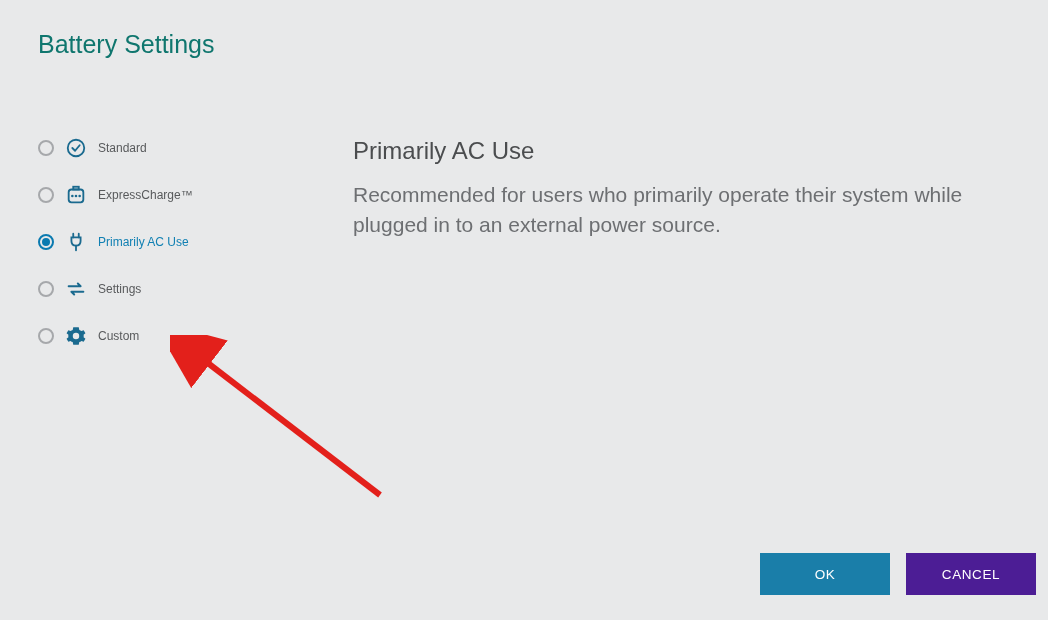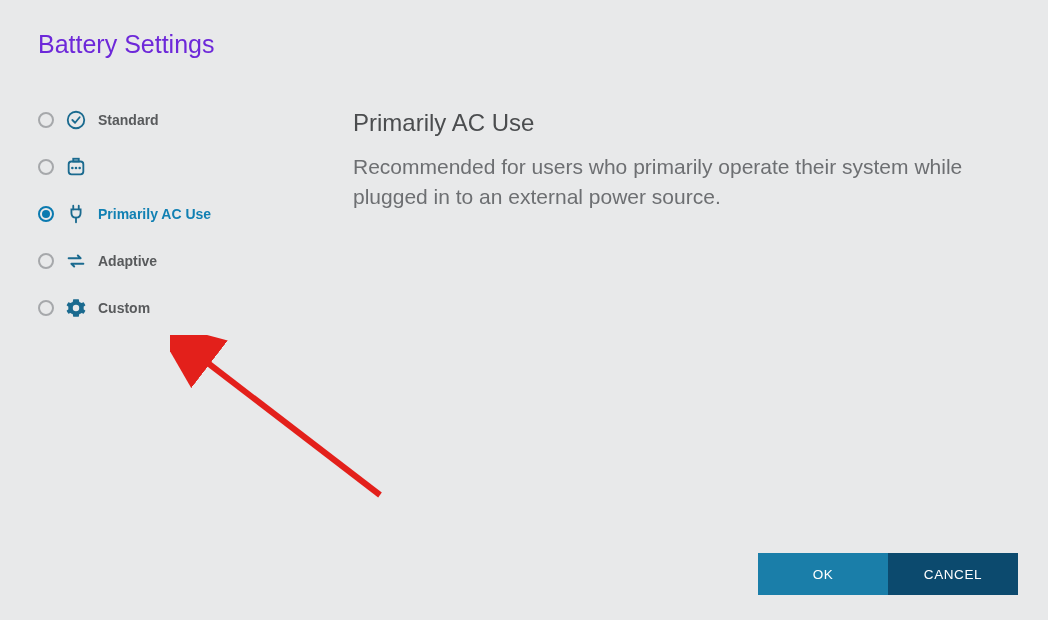--- a/index.html
+++ b/index.html
@@ -13,22 +13,22 @@
     }
     .container {
       padding: 30px 38px;
       display: flex;
       flex-direction: column;
       height: 100%;
     }
     .page-title {
       font-size: 25px;
       font-weight: 400;
-      color: #6d28d9;
-      margin-bottom: 50px;
+      color: #0f766e;
+      margin-bottom: 78px;
     }
     .content {
       display: flex;
       flex: 1;
     }
     .sidebar {
       width: 290px;
       display: flex;
       flex-direction: column;
       gap: 25px;
@@ -63,23 +63,22 @@
     .opt-icon {
       width: 22px;
       height: 22px;
       display: flex;
       align-items: center;
       justify-content: center;
       flex-shrink: 0;
     }
     .opt-icon svg { display: block; }
     .opt-label {
-      font-size: 14px;
+      font-size: 12px;
       color: #585a5c;
-      font-weight: bold;
     }
     .option.selected .opt-label {
       color: #1180b3;
     }
     .iconstroke { stroke: #1a6a8f; }
     .iconfill   { fill:   #1a6a8f; }
 
     .detail {
       flex: 1;
       padding-left: 25px;
@@ -93,35 +92,36 @@
     .detail-desc {
       font-size: 21px;
       color: #6d6f72;
       line-height: 1.45;
       margin-bottom: 16px;
       max-width: 640px;
     }
     .footer {
       position: absolute;
       bottom: 25px;
-      right: 30px;
-      display: flex;
+      right: 12px;
+      display: flex;
+      gap: 16px;
     }
     .btn {
       width: 130px;
       height: 42px;
       border: none;
       font-size: 13.5px;
       letter-spacing: 0.6px;
       cursor: pointer;
       color: #fff;
       font-weight: 500;
     }
     .btn-primary { background: #1a7ea9; }
-    .btn-secondary { background: #0c4a6e; }
+    .btn-secondary { background: #4c1d95; }
 
     .arrow-annotation {
       position: absolute;
       left: 170px;
       top: 335px;
       pointer-events: none;
     }
   </style>
 </head>
 <body>
@@ -147,20 +147,21 @@
         <span class="radio"></span>
         <span class="opt-icon">
           <svg width="22" height="22" viewBox="0 0 24 24" fill="none">
             <rect x="4" y="6" width="16" height="14" rx="3" class="iconstroke" stroke-width="2"></rect>
             <rect x="9" y="3" width="6" height="3" class="iconstroke" stroke-width="2"></rect>
             <circle cx="12" cy="13" r="1.4" class="iconfill"></circle>
             <circle cx="8" cy="13" r="1.4" class="iconfill"></circle>
             <circle cx="16" cy="13" r="1.4" class="iconfill"></circle>
           </svg>
         </span>
+        <span class="opt-label">ExpressCharge™</span>
       </div>
 
       <div class="option selected">
         <span class="radio selected"></span>
         <span class="opt-icon">
           <svg width="22" height="22" viewBox="0 0 24 24" fill="none">
             <path d="M9 3 V7 M15 3 V7" class="iconstroke" stroke-width="2" stroke-linecap="round"></path>
             <path d="M7 7 H17 V11 C17 14 15 16 12 16 C9 16 7 14 7 11 V7 Z" class="iconstroke" stroke-width="2"></path>
             <path d="M12 16 V21" class="iconstroke" stroke-width="2" stroke-linecap="round"></path>
           </svg>
@@ -169,21 +170,21 @@
       </div>
 
       <div class="option">
         <span class="radio"></span>
         <span class="opt-icon">
           <svg width="22" height="22" viewBox="0 0 24 24" fill="none">
             <path d="M4 9 H17 L14 6" class="iconstroke" stroke-width="2.2" stroke-linecap="round" stroke-linejoin="round"></path>
             <path d="M20 15 H7 L10 18" class="iconstroke" stroke-width="2.2" stroke-linecap="round" stroke-linejoin="round"></path>
           </svg>
         </span>
-        <span class="opt-label">Adaptive</span>
+        <span class="opt-label">Settings</span>
       </div>
 
       <div class="option">
         <span class="radio"></span>
         <span class="opt-icon">
           <svg width="22" height="22" viewBox="0 0 24 24">
             <path class="iconfill" d="M12 8.5a3.5 3.5 0 100 7 3.5 3.5 0 000-7zm8.4 3.5c0 .47-.04.92-.12 1.36l2.02 1.58-1.95 3.38-2.38-.96c-.71.55-1.51 1-2.37 1.3L15 21.5h-6l-.6-2.84c-.86-.3-1.66-.75-2.37-1.3l-2.38.96-1.95-3.38 2.02-1.58A8.6 8.6 0 013.6 12c0-.47.04-.92.12-1.36L1.7 9.06l1.95-3.38 2.38.96c.71-.55 1.51-1 2.37-1.3L9 2.5h6l.6 2.84c.86.3 1.66.75 2.37 1.3l2.38-.96 1.95 3.38-2.02 1.58c.08.44.12.89.12 1.36z"></path>
           </svg>
         </span>
         <span class="opt-label">Custom</span>

